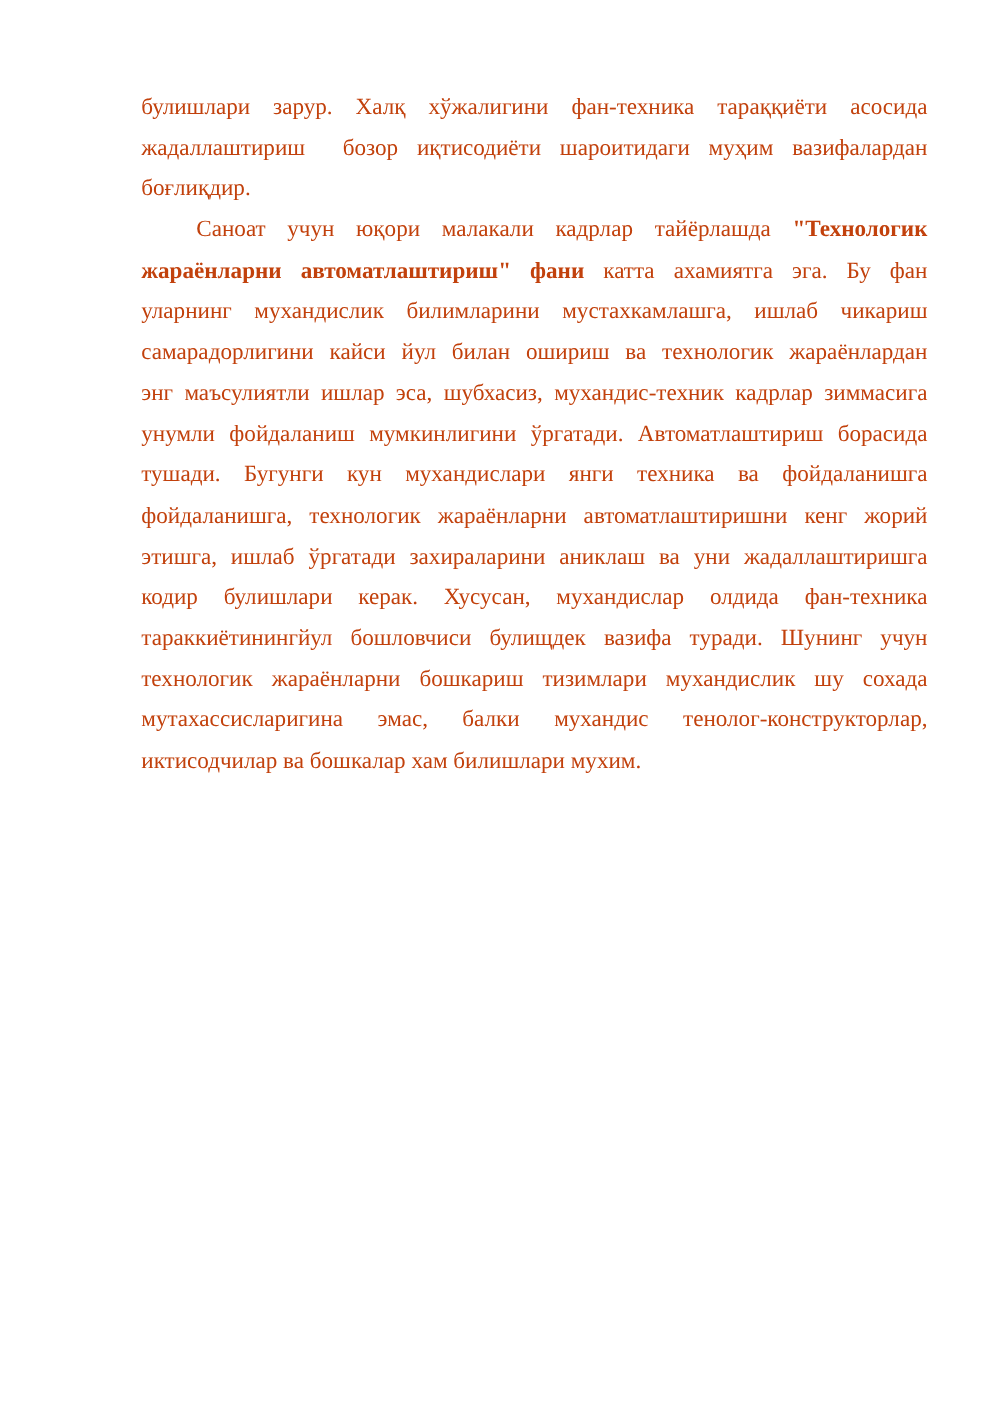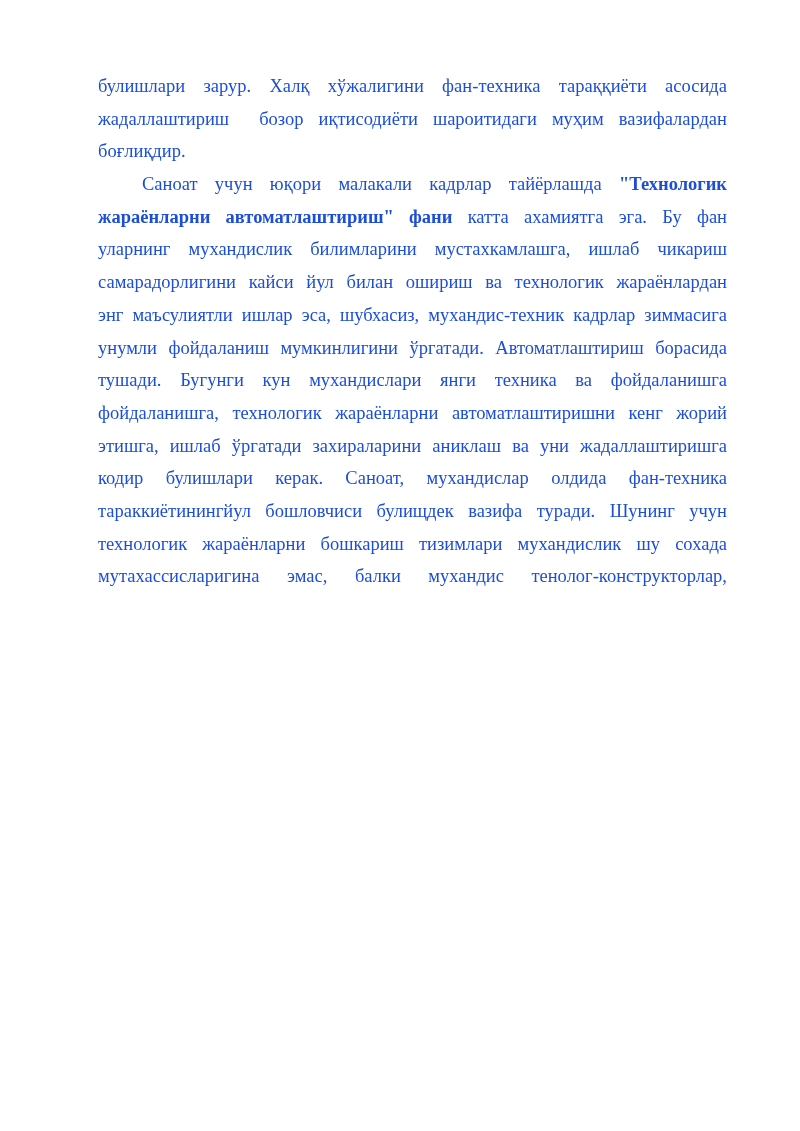--- a/index.html
+++ b/index.html
@@ -18,23 +18,23 @@
     position: absolute;
     top: 0;
     left: 0;
     width: 800px;
     height: 1131px;
     background: #ffffff;
   }
   .doc-body {
     position: absolute;
     top: 70px;
-    left: 98px;
+    left: 113px;
     width: 629px;
-    color: #1d4ed8;
+    color: #c2410c;
     font-size: 18.5px;
   }
   .paragraph {
     margin: 0;
     padding: 0;
   }
   .line {
     line-height: 32.7px;
     height: 32.7px;
     overflow: hidden;
@@ -66,19 +66,20 @@
       <div class="paragraph">
         <div class="line indent"><span>Саноат учун юқори малакали кадрлар тайёрлашда </span><span class="bold">"Технологик</span></div>
         <div class="line"><span class="bold">жараёнларни автоматлаштириш" фани</span><span> катта ахамиятга эга. Бу фан</span></div>
         <div class="line"><span>уларнинг мухандислик билимларини мустахкамлашга, ишлаб чикариш</span></div>
         <div class="line"><span>самарадорлигини кайси йул билан ошириш ва технологик жараёнлардан</span></div>
         <div class="line"><span>энг маъсулиятли ишлар эса, шубхасиз, мухандис-техник кадрлар зиммасига</span></div>
         <div class="line"><span>унумли фойдаланиш мумкинлигини ўргатади. Автоматлаштириш борасида</span></div>
         <div class="line"><span>тушади. Бугунги кун мухандислари янги техника ва фойдаланишга</span></div>
         <div class="line"><span>фойдаланишга, технологик жараёнларни автоматлаштиришни кенг жорий</span></div>
         <div class="line"><span>этишга, ишлаб ўргатади захираларини аниклаш ва уни жадаллаштиришга</span></div>
-        <div class="line"><span>кодир булишлари керак. Саноат, мухандислар олдида фан-техника</span></div>
+        <div class="line"><span>кодир булишлари керак. Хусусан, мухандислар олдида фан-техника</span></div>
         <div class="line"><span>тараккиётинингйул бошловчиси булищдек вазифа туради. Шунинг учун</span></div>
         <div class="line"><span>технологик жараёнларни бошкариш тизимлари мухандислик шу сохада</span></div>
         <div class="line"><span>мутахассисларигина эмас, балки мухандис тенолог-конструкторлар,</span></div>
+        <div class="line last"><span>иктисодчилар ва бошкалар хам билишлари мухим.</span></div>
       </div>
     </div>
 </div>
 
 </body></html>

